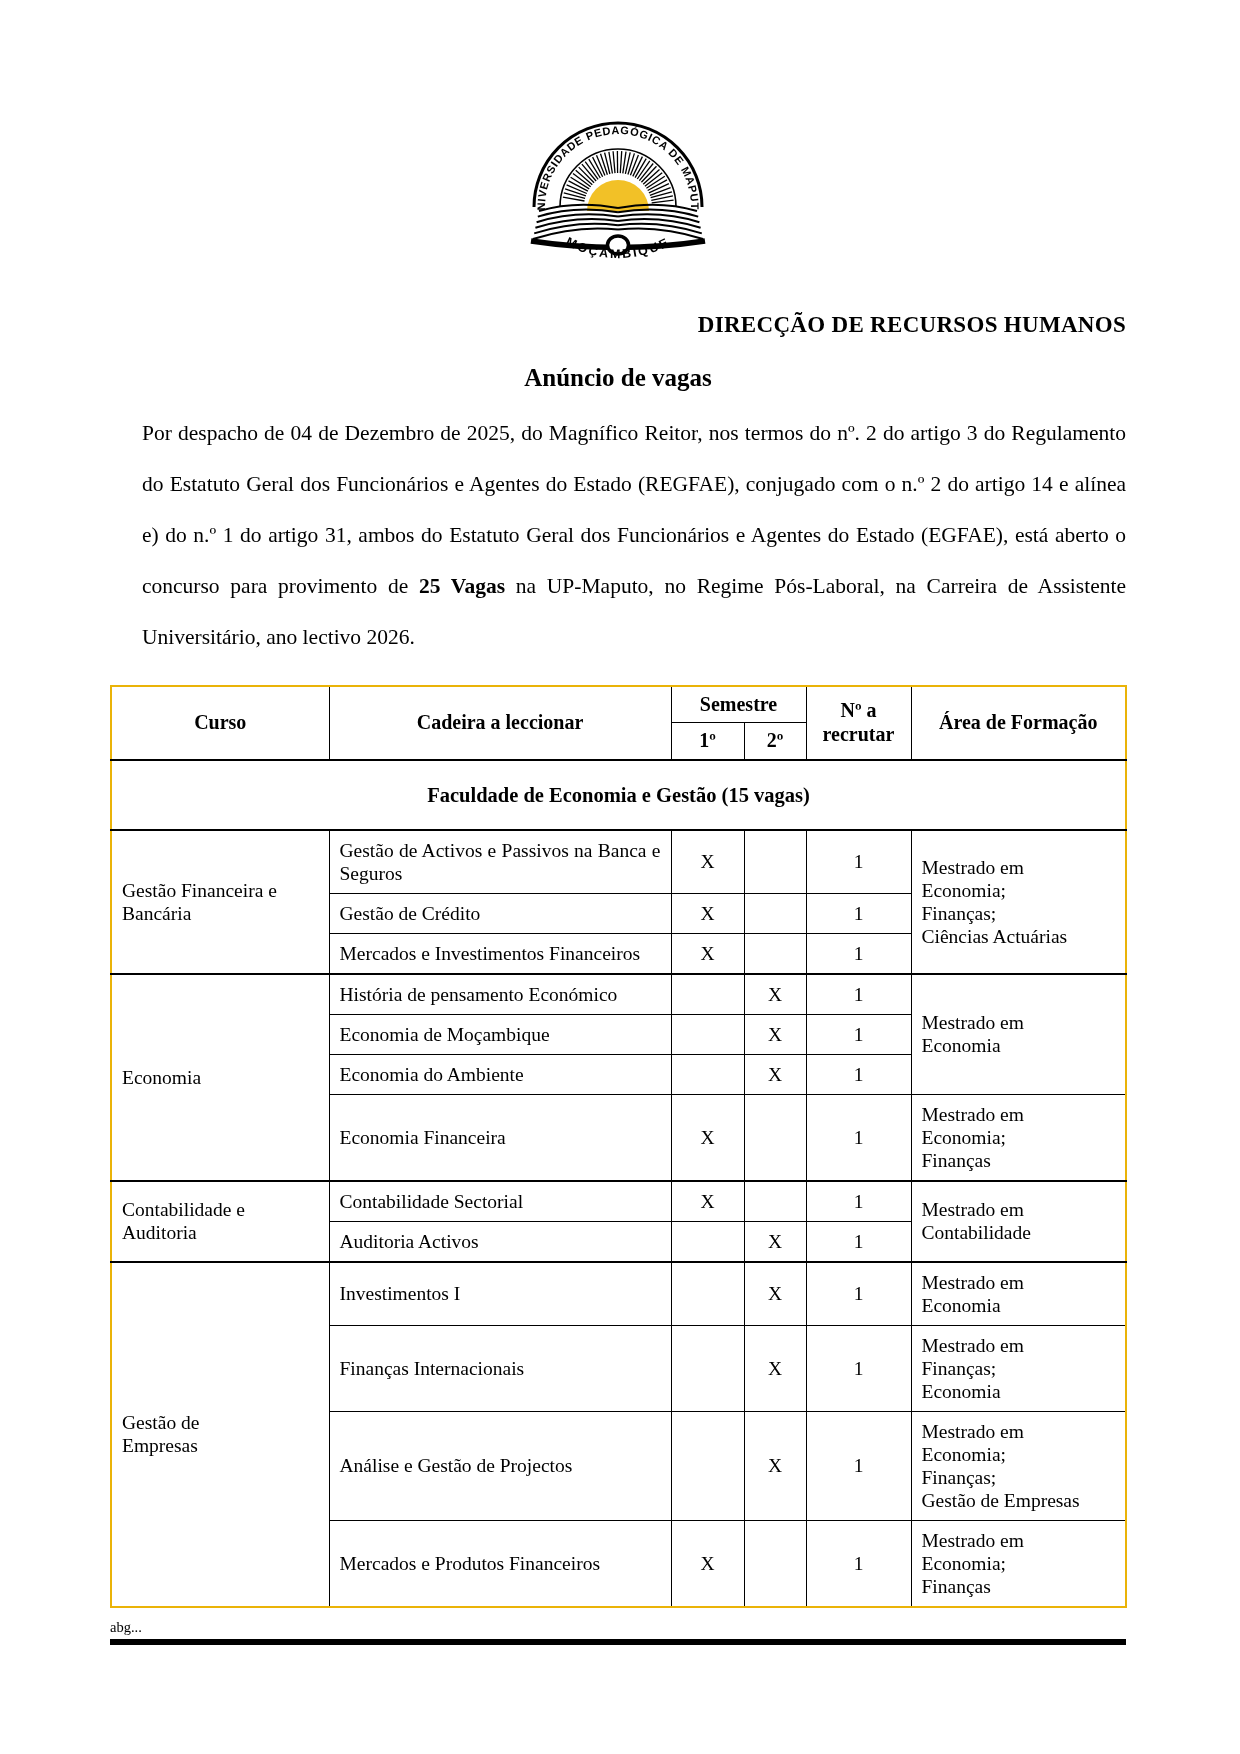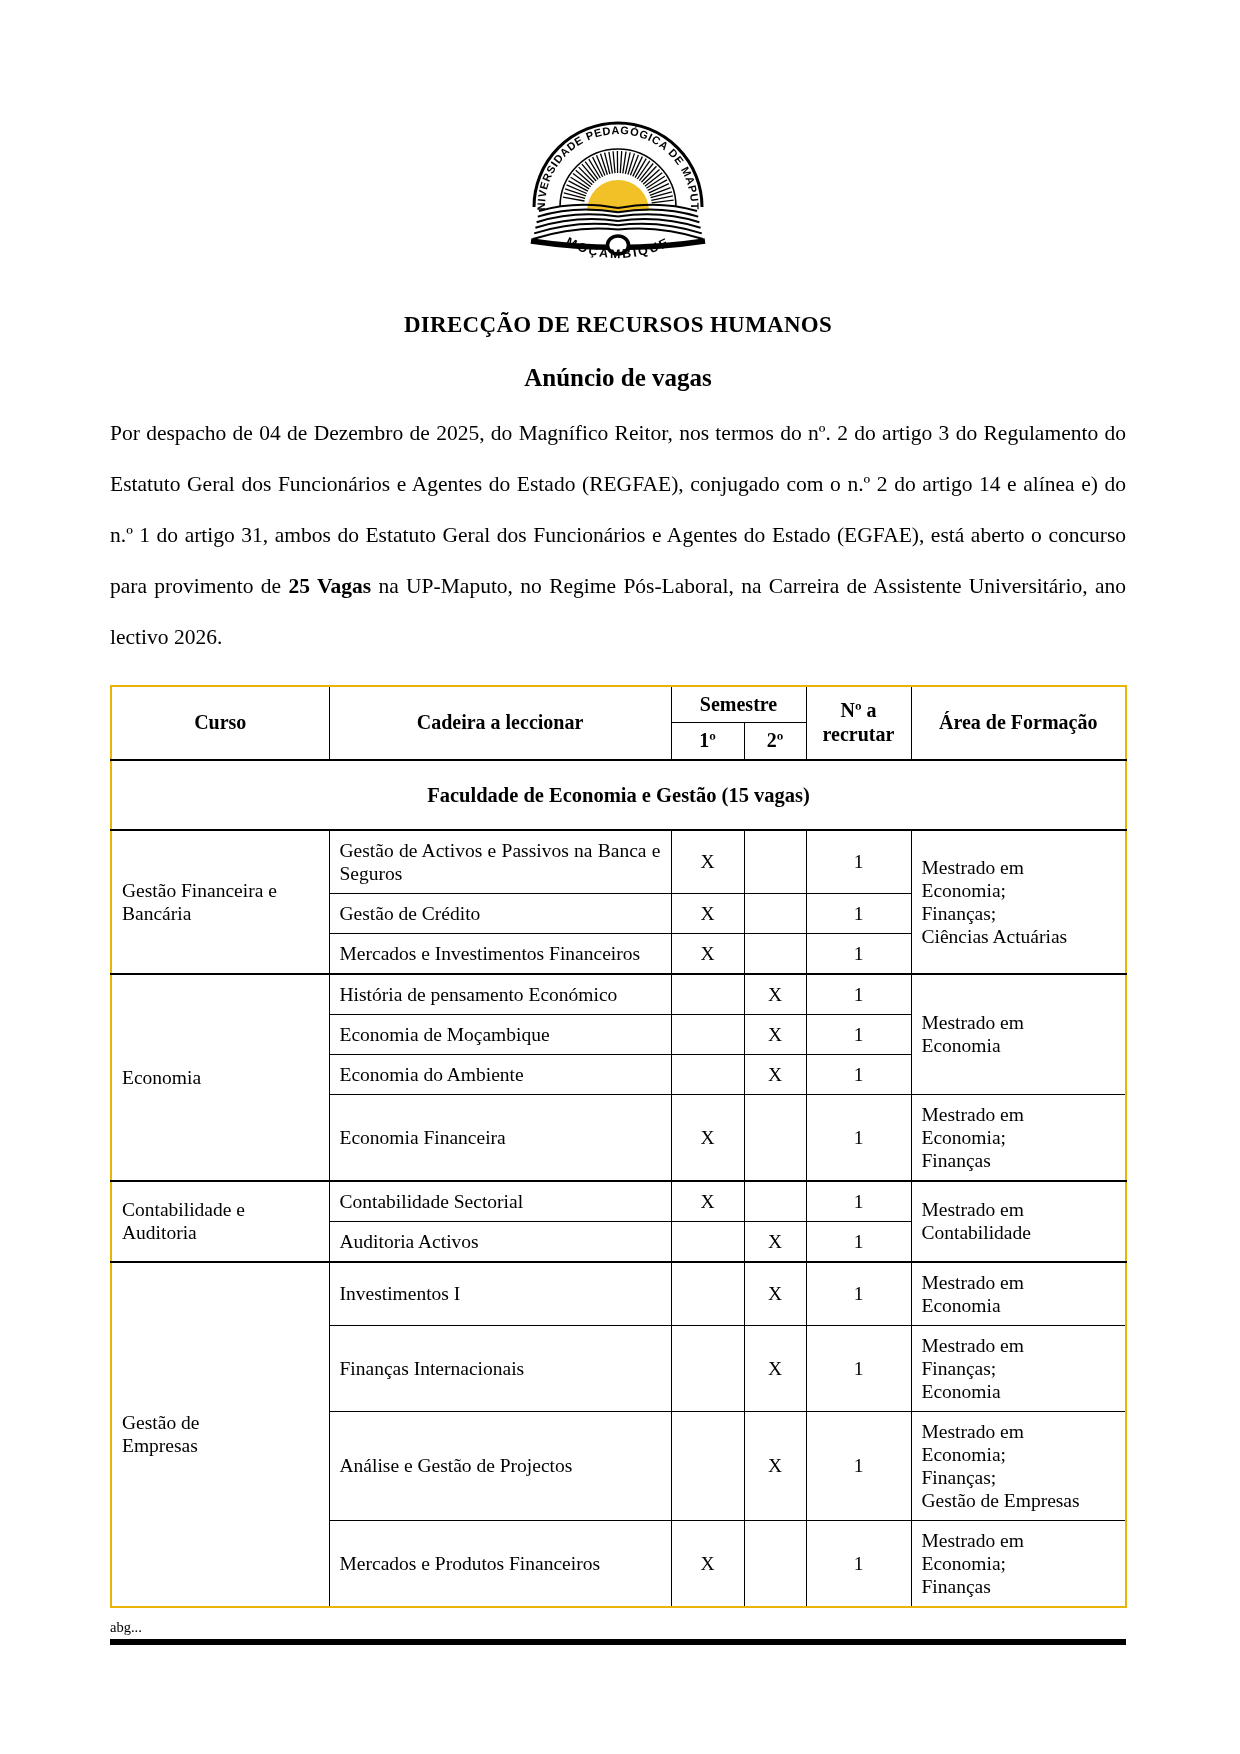--- a/index.html
+++ b/index.html
@@ -14,24 +14,24 @@
   .logo { width: 202px; height: 164px; display: inline-block; }
   .band-outer { fill: none; stroke: #000; stroke-width: 3; }
   .band-inner { fill: none; stroke: #000; stroke-width: 1.6; }
   .arc-text { font-family: "Liberation Sans", sans-serif; font-weight: bold; font-size: 11px; letter-spacing: 0.7px; fill: #000; }
   .country-text { font-family: "Liberation Sans", sans-serif; font-weight: bold; font-size: 12.5px; letter-spacing: 2.2px; fill: #000; }
   #sun-rays line { stroke: #000; stroke-width: 1.3; }
   #book-pages path { fill: none; stroke: #000; stroke-width: 2; }
   .book-base { fill: none; stroke: #000; stroke-width: 5.5; }
   .spine { fill: #fff; stroke: #000; stroke-width: 3.5; }
   
-  .dept { text-align: center; font-weight: bold; font-size: 23px; margin-top: 36px; letter-spacing: 0.3px; }
+  .dept { text-align: right; font-weight: bold; font-size: 23px; margin-top: 36px; letter-spacing: 0.3px; }
   .doc-title { text-align: center; font-weight: bold; font-size: 25px; margin-top: 26px; }
   
-  .intro { margin-top: 16px; font-size: 21.5px; line-height: 51px; text-align: justify; }
+  .intro { margin-top: 16px; font-size: 21.5px; line-height: 51px; text-align: justify; margin-left: 32px; }
   
   table.vac { border-collapse: collapse; table-layout: fixed; width: 1015px; margin-top: 14px; border: 2px solid #eab308; }
   table.vac th, table.vac td { border: 1px solid #000; padding: 8px 10px; vertical-align: middle; font-size: 19.5px; line-height: 1.18; }
   table.vac thead th { font-weight: bold; font-size: 20px; text-align: center; padding: 6px 4px; }
   table.vac thead th.hb { border-bottom: 2px solid #000; }
   tr.section-row td { font-weight: bold; font-size: 20.5px; text-align: center; border-top: 2px solid #000; border-bottom: 2px solid #000; padding: 22px 4px; }
   tr.g > td { border-top: 2px solid #000; }
   td.curso, td.area { text-align: left; white-space: pre-line; }
   td.cadeira { text-align: justify; padding-left: 12px; padding-right: 12px; }
   td.sem, td.num { text-align: center; }

